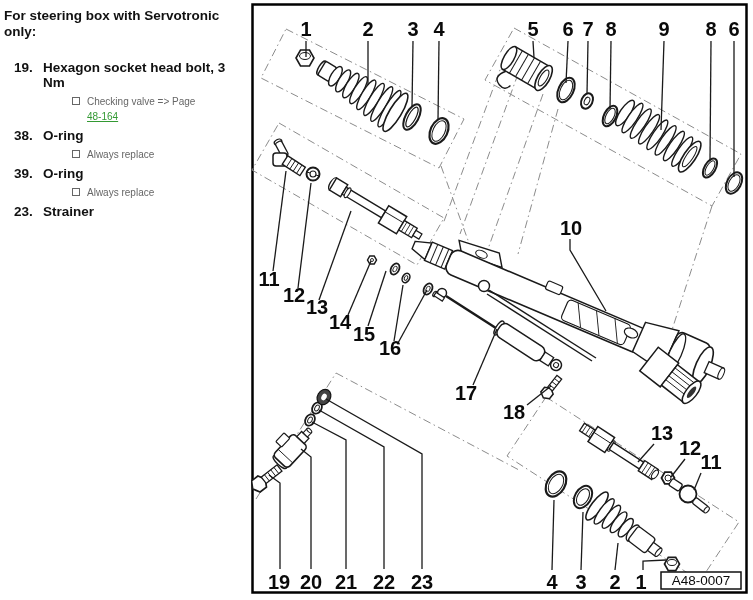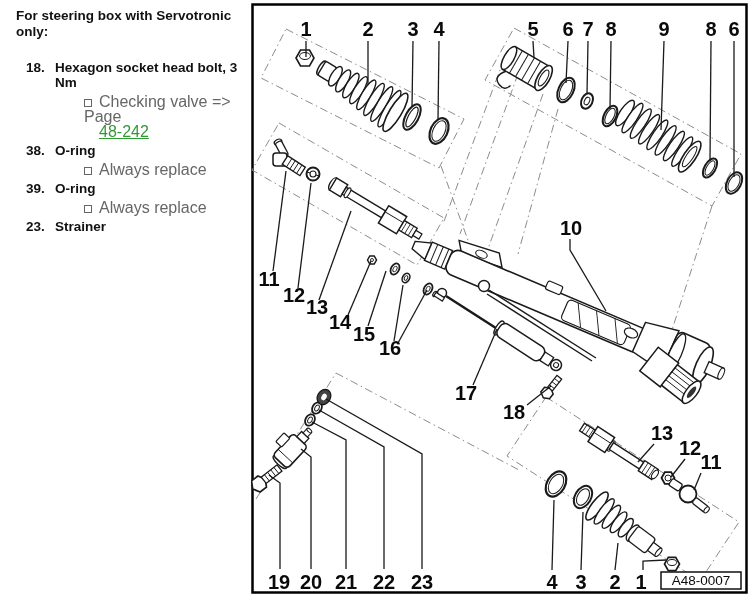--- a/index.html
+++ b/index.html
@@ -1,51 +1,51 @@
 <!DOCTYPE html>
 <html><head>
 <meta charset="utf-8">
 <style>
   html,body{margin:0;padding:0;background:#fff;}
   .page{position:relative;width:753px;height:600px;background:#fff;overflow:hidden;
         font-family:"Liberation Sans","DejaVu Sans",sans-serif;color:#111;}
   
-  .sidebar{position:absolute;left:0;top:0;width:277px;padding-left:12px;}
+  .sidebar{position:absolute;left:0;top:0;width:277px;}
   .heading{margin:8px 0 0 4px;width:240px;font-size:13.5px;font-weight:bold;line-height:16px;color:#111;}
   .parts-list{margin-top:20px;}
   .part-item{position:relative;padding-left:43px;width:205px;font-size:13.5px;font-weight:bold;
              line-height:15px;margin-bottom:4px;color:#111;}
   .part-item .num{position:absolute;left:14px;top:0;}
-  .note{margin-left:72px;width:170px;font-size:16px;font-weight:normal;color:#666;line-height:15px;margin-bottom:4px;margin-top:1px;}
+  .note{margin-left:72px;width:170px;font-size:10px;font-weight:normal;color:#666;line-height:15px;margin-bottom:4px;margin-top:1px;}
   .bullet{display:inline-block;width:6px;height:6px;border:1.2px solid #666;margin-right:7px;}
   .note-link{display:block;margin-left:15px;color:#339933;text-decoration:underline;cursor:pointer;}
   
   .figure{position:absolute;left:251px;top:3px;}
   svg text.callout{font-family:"Liberation Sans","DejaVu Sans",sans-serif;font-size:20px;font-weight:bold;fill:#0a0a0a;text-anchor:middle;}
   svg text.figid{font-family:"Liberation Sans","DejaVu Sans",sans-serif;font-size:13.5px;fill:#0a0a0a;text-anchor:middle;}
   .ink{stroke:#1a1a1a;fill:#fff;}
   .lead{stroke:#1a1a1a;stroke-width:1.3;fill:none;}
   .dash{stroke:#8c8c8c;stroke-width:1;fill:none;stroke-dasharray:8 3.5 1.5 3.5;}
 </style>
 </head>
 <body>
 
 <div class="page">
 
   <aside class="sidebar">
     <div class="heading">For steering box with Servotronic only:</div>
     <div class="parts-list">
 
       <div class="part-item">
-        <span class="num">18.</span>
+        <span class="num">19.</span>
         <span>Hexagon socket head bolt, 3 Nm</span>
       </div>
 
       <div class="note">
-        <span class="bullet"></span><span>Checking valve =&gt; Page</span><a class="note-link">48-242</a>
+        <span class="bullet"></span><span>Checking valve =&gt; Page</span><a class="note-link">48-164</a>
       </div>
 
       <div class="part-item">
         <span class="num">38.</span>
         <span>O-ring</span>
       </div>
       <div class="note">
         <span class="bullet"></span><span>Always replace</span>
       </div>
 

